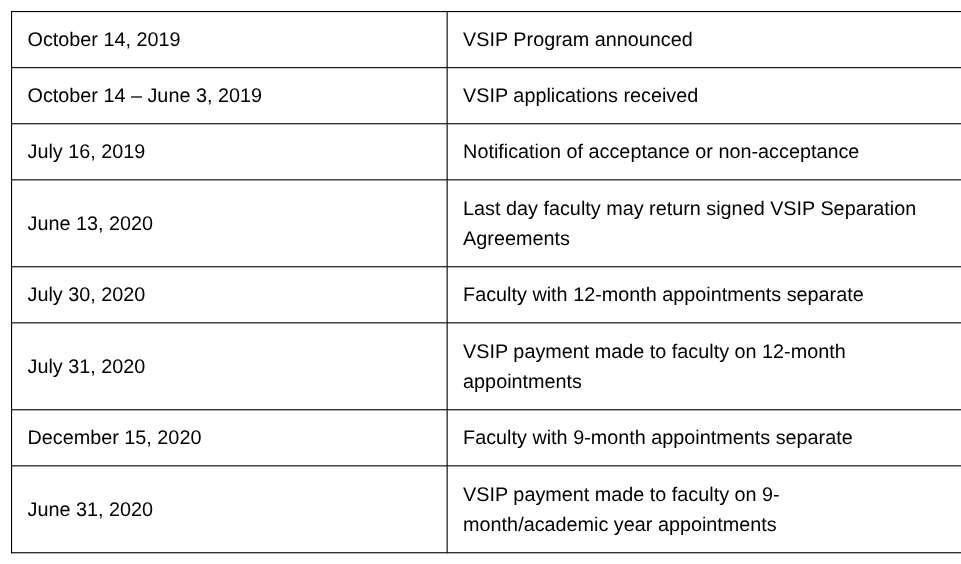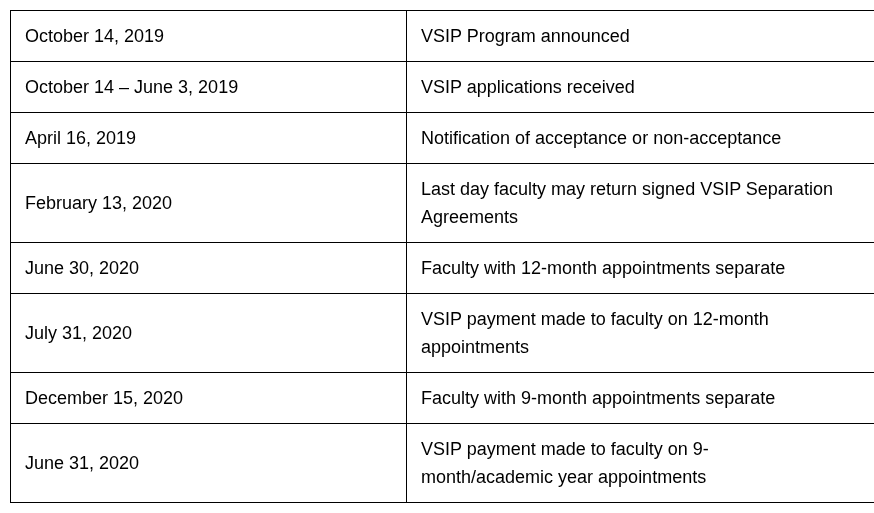--- a/index.html
+++ b/index.html
@@ -50,30 +50,30 @@
     <tbody>
       <tr>
         <td class="date-cell">October 14, 2019</td>
         <td class="event-cell">VSIP Program announced</td>
       </tr>
       <tr>
         <td class="date-cell">October 14 – June 3, 2019</td>
         <td class="event-cell">VSIP applications received</td>
       </tr>
       <tr>
-        <td class="date-cell">April 16, 2019</td>
+        <td class="date-cell">July 16, 2019</td>
         <td class="event-cell">Notification of acceptance or non-acceptance</td>
       </tr>
       <tr>
-        <td class="date-cell">February 13, 2020</td>
+        <td class="date-cell">June 13, 2020</td>
         <td class="event-cell">Last day faculty may return signed VSIP Separation
 Agreements</td>
       </tr>
       <tr>
-        <td class="date-cell">June 30, 2020</td>
+        <td class="date-cell">July 30, 2020</td>
         <td class="event-cell">Faculty with 12-month appointments separate</td>
       </tr>
       <tr>
         <td class="date-cell">July 31, 2020</td>
         <td class="event-cell">VSIP payment made to faculty on 12-month
 appointments</td>
       </tr>
       <tr>
         <td class="date-cell">December 15, 2020</td>
         <td class="event-cell">Faculty with 9-month appointments separate</td>

